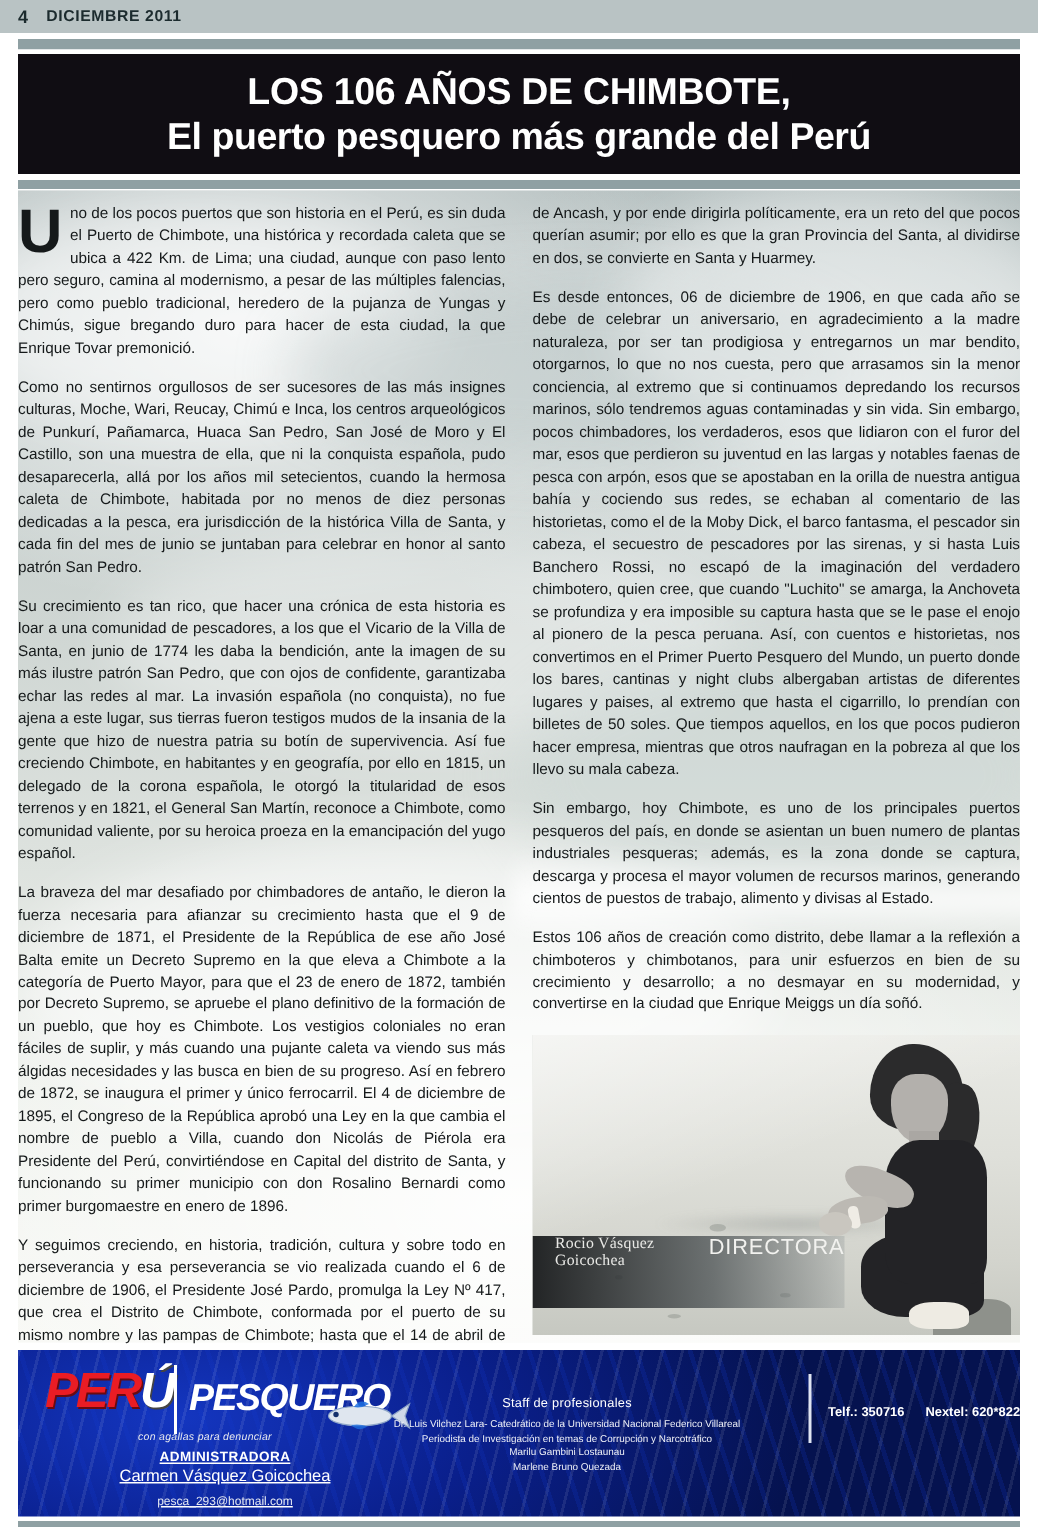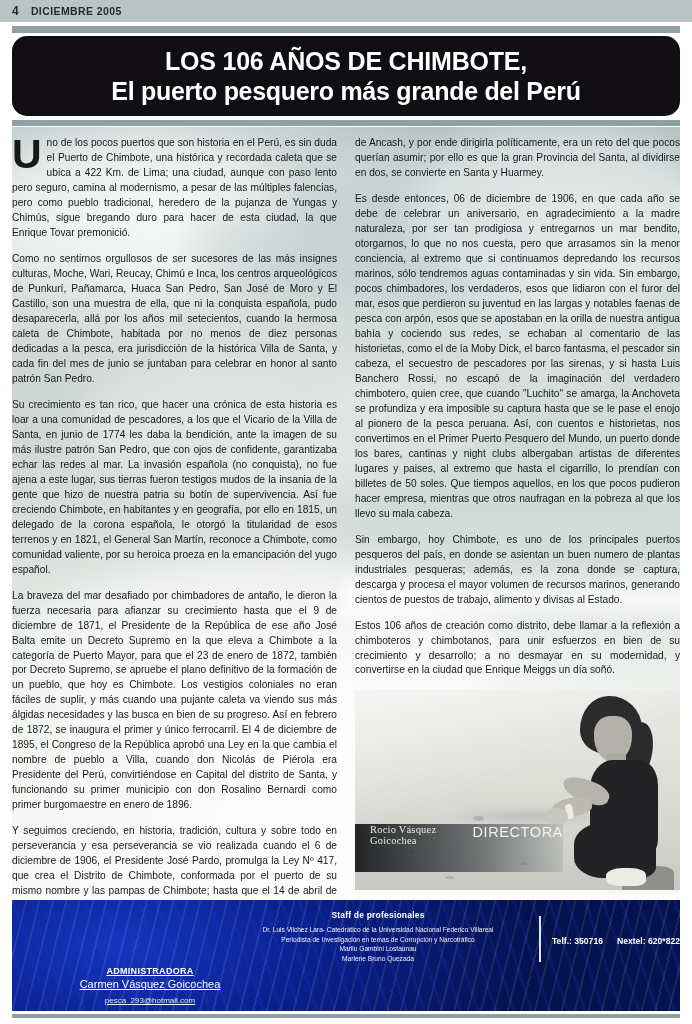--- a/index.html
+++ b/index.html
@@ -68,21 +68,20 @@
   .headline-banner {
     position: absolute;
     left: 12px; top: 36px;
     width: 668px; height: 80px;
     background: #100d13;
     display: flex;
     flex-direction: column;
     align-items: center;
     justify-content: center;
     gap: 2px;
-    border-radius: 15px;
   }
   .headline-1 {
     color: #ffffff;
     font-size: 25px;
     font-weight: bold;
     letter-spacing: -0.2px;
     line-height: 1.12;
     text-align: center;
   }
   .headline-2 {
@@ -409,23 +408,24 @@
 
   .staff-block {
     position: absolute;
     left: 232px; top: 10px;
     width: 268px;
     text-align: center;
     color: #ffffff;
   }
   .staff-title {
     font-size: 8.5px;
-    font-weight: bold;
+    font-weight: normal;
     margin-bottom: 5px;
     letter-spacing: .2px;
+    margin-top: 20px;
   }
   .staff-line {
     font-size: 6.6px;
     line-height: 1.45;
     color: #eef0f7;
   }
 
   .contact-divider {
     position: absolute;
     left: 527px; top: 16px;
@@ -467,21 +467,21 @@
   }
 </style>
 </head>
 <body>
 
 <div id="page">
 
   <div class="top-strip">
     <div class="top-strip-inner">
       <span class="page-num">4</span>
-      <span class="issue-date">DICIEMBRE 2005</span>
+      <span class="issue-date">DICIEMBRE 2011</span>
     </div>
   </div>
   <div class="rule-a"></div>
   <div class="rule-b"></div>
   <div class="rule-c"></div>
 
   <div class="headline-banner">
     <div class="headline-1">LOS 106 AÑOS DE CHIMBOTE,</div>
     <div class="headline-2">El puerto pesquero más grande del Perú</div>
   </div>
@@ -545,20 +545,33 @@
 
     <div class="caption-box">
       <div class="caption-name">Rocio Vásquez Goicochea</div>
       <div class="caption-role">DIRECTORA</div>
     </div>
   </div>
 
   <div class="footer">
     <div class="footer-inner">
 
+      <div class="logo-block">
+        <div class="logo-peru"><span>PER</span><span class="wht">Ú</span></div>
+        <div class="logo-divider"></div>
+        <div class="logo-pesquero">PESQUERO</div>
+        <div class="logo-slogan">con agallas para denunciar</div>
+        <svg class="logo-fish" viewBox="0 0 62 26">
+          <ellipse cx="28" cy="14" rx="21" ry="6.5" fill="#dfe6ef" stroke="#8fa6c8" stroke-width="0.8"></ellipse>
+          <path d="M49 14 L61 6 L58 14 L61 22 Z" fill="#cfd9e8" stroke="#8fa6c8" stroke-width="0.8"></path>
+          <path d="M24 8 Q28 2 34 6 Q29 9 24 8 Z" fill="#1d6fe0" opacity="0.85"></path>
+          <path d="M22 20 Q27 25 33 21 Q28 19 22 20 Z" fill="#1d6fe0" opacity="0.75"></path>
+          <circle cx="12" cy="13" r="1.8" fill="#14306b"></circle>
+        </svg>
+      </div>
 
       <div class="admin-block">
         <div class="admin-title">ADMINISTRADORA</div>
         <div class="admin-name">Carmen Vásquez Goicochea</div>
         <div class="admin-mail">pesca_293@hotmail.com</div>
       </div>
 
       <div class="staff-block">
         <div class="staff-title">Staff de profesionales</div>
         <div class="staff-line">Dr. Luis Vilchez Lara- Catedrático de la Universidad Nacional Federico Villareal</div>

